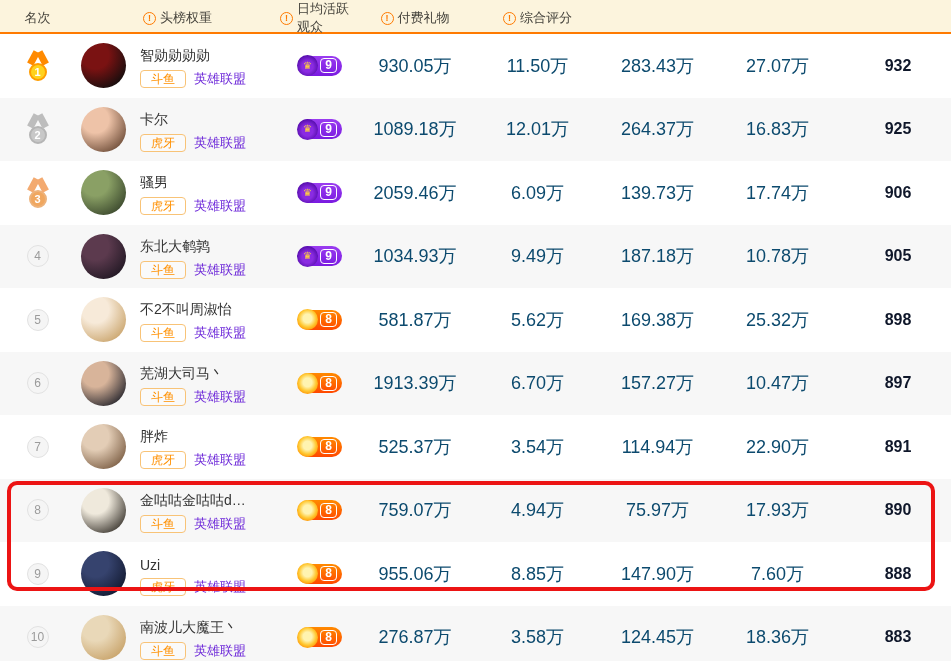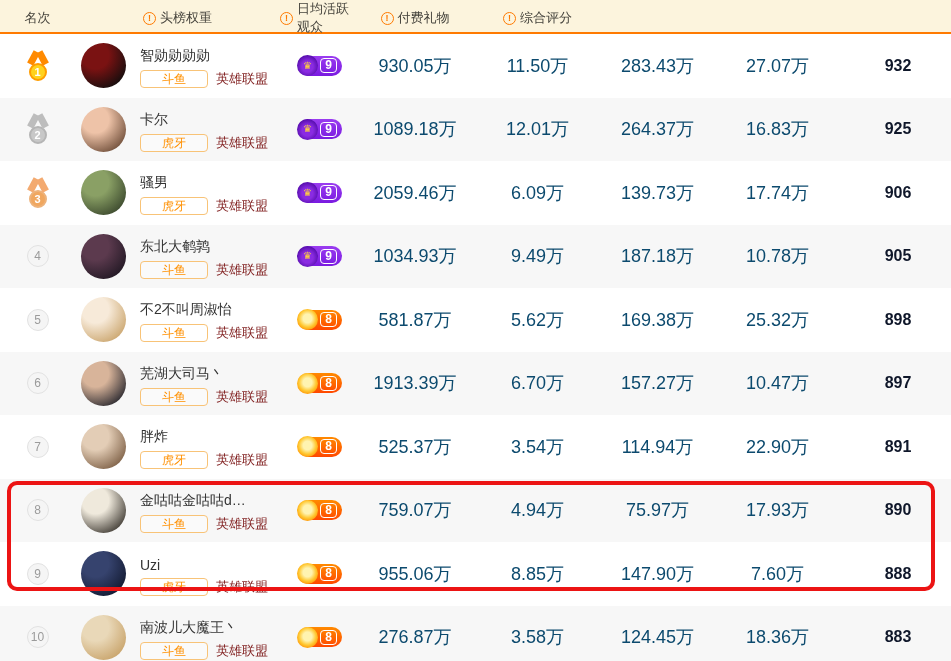--- a/index.html
+++ b/index.html
@@ -46,22 +46,22 @@
   .medal.silver { --rib:#bdbdbd; --circ:#c8c8c8; --ring:#b5b5b5; }
   .medal.bronze { --rib:#f3aa70; --circ:#f0a75f; --ring:#edb27a; }
 
   
   .streamer { display:flex; align-items:flex-end; gap:14px; padding-left:6px; }
   .avatar { width:45px; height:45px; border-radius:50%; flex:0 0 auto; }
   .sinfo { display:flex; flex-direction:column; gap:5px; }
   .sname { font-size:14px; color:#333; white-space:nowrap; }
   .smeta { display:flex; align-items:center; gap:8px; }
   .platform { font-size:12px; color:#ff9000; border:1px solid #f8c377; border-radius:4px;
-              padding:1px 21px; line-height:14px; background:rgba(255,255,255,.4); }
-  .category { font-size:13px; color:#7f1d1d; white-space:nowrap; }
+              padding:1px 10px; line-height:14px; background:rgba(255,255,255,.4); }
+  .category { font-size:13px; color:#6d28d9; white-space:nowrap; }
 
   
   .lvl { display:inline-flex; align-items:center; height:20px; border-radius:10px;
          padding:0 5px 0 0; }
   .lvl .ic { width:21px; height:21px; border-radius:50%; margin:0 2px 0 -1px;
              display:flex; align-items:center; justify-content:center;
              font-size:10px; line-height:1; }
   .lvl .lnum { min-width:17px; text-align:center; height:15px; line-height:13px;
                border:1px solid #fff; border-radius:4px; color:#fff;
                font-size:12px; font-weight:bold; padding:0 4px; }

